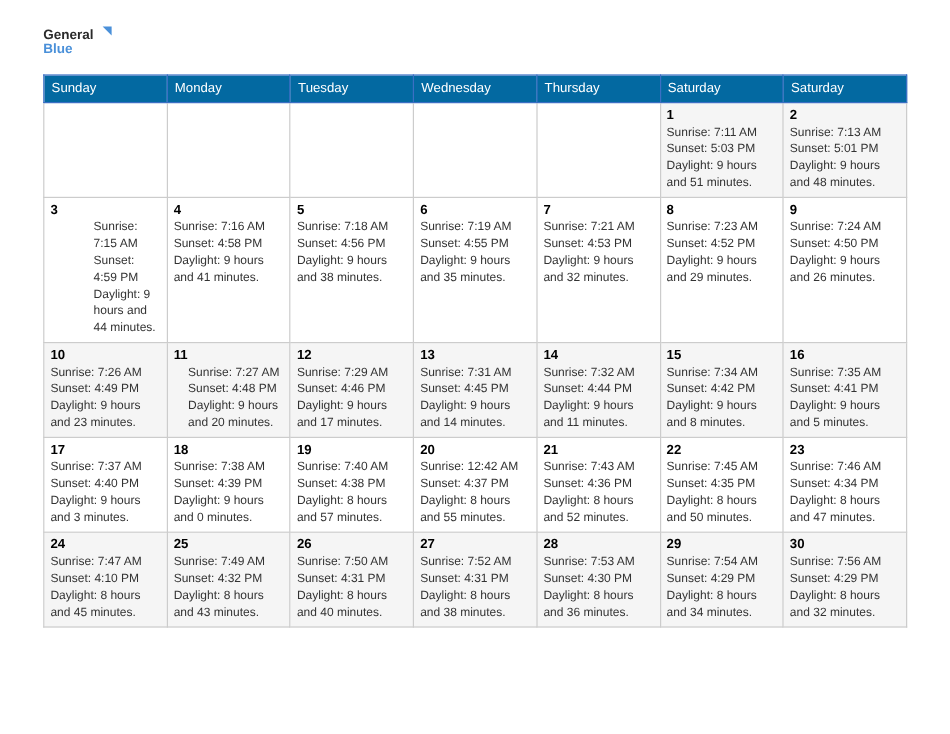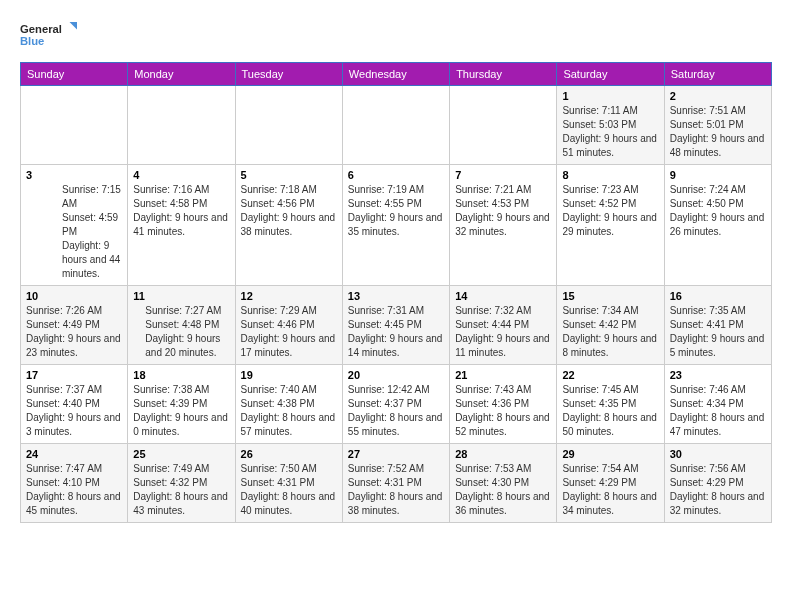--- a/index.html
+++ b/index.html
@@ -6,21 +6,21 @@
     body {
       font-family: Arial, sans-serif;
       background: #fff;
       width: 792px;
       height: 612px;
       overflow: hidden;
     }
     .page {
       width: 792px;
       height: 584px;
-      padding: 16px 20px;
+      padding: 16px 36px;
     }
     .header {
       display: flex;
       justify-content: space-between;
       align-items: flex-start;
       margin-bottom: 10px;
     }
     .logo {
       display: flex;
       align-items: center;
@@ -37,21 +37,21 @@
     .location {
       font-size: 14px;
       color: #555;
     }
     .calendar {
       width: 100%;
       border-collapse: collapse;
       font-size: 10px;
     }
     .calendar th {
-      background: #a21caf;
+      background: #0369a1;
       color: #fff;
       padding: 5px 6px;
       text-align: left;
       font-size: 11px;
       font-weight: normal;
       border: 1px solid #3b6fc4;
     }
     .calendar td {
       border: 1px solid #ccc;
       vertical-align: top;
@@ -119,21 +119,21 @@
           <td class="empty-cell"></td>
           <td class="empty-cell"></td>
           <td>
             <div class="day-number">1</div>
             <div class="day-info" style="white-space: pre-line;">Sunrise: 7:11 AM
 Sunset: 5:03 PM
 Daylight: 9 hours and 51 minutes.</div>
           </td>
           <td>
             <div class="day-number">2</div>
-            <div class="day-info" style="white-space: pre-line;">Sunrise: 7:51 AM
+            <div class="day-info" style="white-space: pre-line;">Sunrise: 7:13 AM
 Sunset: 5:01 PM
 Daylight: 9 hours and 48 minutes.</div>
           </td>
         </tr>
         <tr>
           <td>
             <div class="day-number">3</div>
             <div class="day-info" style="white-space: pre-line; margin-left: 36px;">Sunrise: 7:15 AM
 Sunset: 4:59 PM
 Daylight: 9 hours and 44 minutes.</div>

